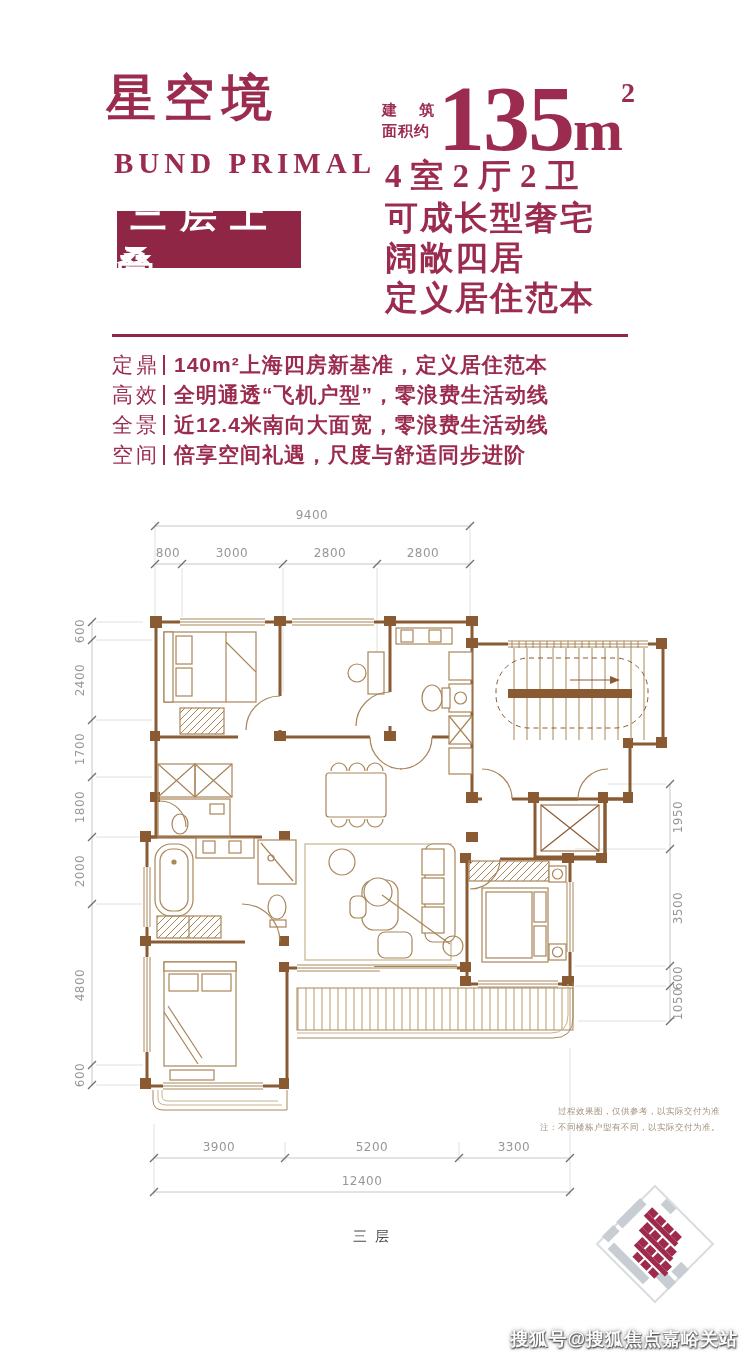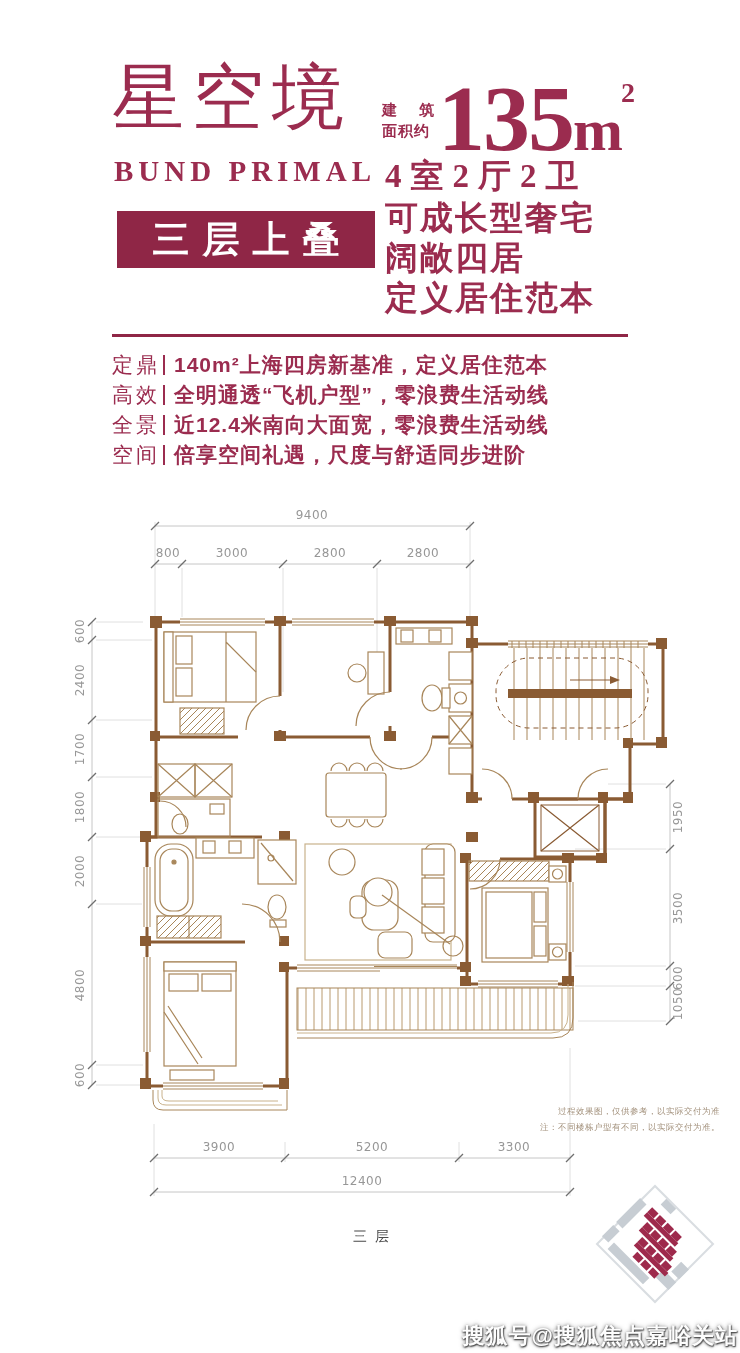--- a/index.html
+++ b/index.html
@@ -2,26 +2,26 @@
 <html><head>
 <meta charset="utf-8">
 <style>
   :root{
     --red:#9b2c4f; --redDark:#8f2646; --wall:#8a5b33; --line:#a8865a;
     --dim:#979797; --dimline:#c6c6c6;
   }
   html,body{margin:0;padding:0;background:#e8e8e8;}
   .page{position:relative;width:740px;height:1353px;background:#ffffff;overflow:hidden;
         font-family:"Liberation Sans", sans-serif;}
-  .title-cn{position:absolute;left:112px;top:58px;color:var(--red);
-        font-family:"Liberation Serif", serif;font-weight:400;font-size:72px;
+  .title-cn{position:absolute;left:106px;top:58px;color:var(--red);
+        font-family:"Liberation Serif", serif;font-weight:700;font-size:50px;
         letter-spacing:8px;line-height:80px;}
   .title-en{position:absolute;left:114px;top:147px;color:var(--red);
-        font-family:"Liberation Serif", serif;font-weight:600;font-size:29px;letter-spacing:5px;margin-top:8px;}
-  .badge{position:absolute;left:117px;top:211px;width:258px;height:57px;background:var(--redDark);
+        font-family:"Liberation Serif", serif;font-weight:600;font-size:29px;letter-spacing:5px;}
+  .badge{position:absolute;left:117px;top:211px;width:184px;height:57px;background:var(--redDark);
         color:#fff;font-family:"Liberation Serif", serif;font-weight:700;font-size:37px;
         letter-spacing:13px;display:flex;align-items:center;justify-content:center;
         text-indent:13px;}
   .area-label{position:absolute;left:382px;top:99px;color:var(--red);font-weight:700;
         font-size:15px;line-height:21px;letter-spacing:1px;}
   .area-label .l1{letter-spacing:9px;}
   .area-value{position:absolute;left:438px;top:44px;color:var(--red);
         font-family:"Liberation Serif", serif;font-weight:700;font-size:94px;line-height:98px;
         letter-spacing:-2px;white-space:nowrap;}
   .area-value .unit{font-size:60px;}
@@ -36,21 +36,21 @@
   .f-row{display:flex;align-items:center;height:30px;color:var(--red);}
   .f-label{font-weight:400;font-size:21px;letter-spacing:3px;width:50px;}
   .f-sep{width:2px;height:20px;background:var(--red);margin:0 9px 0 1px;}
   .f-text{font-weight:700;font-size:21px;letter-spacing:1px;white-space:nowrap;}
   .plan{position:absolute;left:30px;top:492px;}
   .dim{font:12px "DejaVu Sans", sans-serif;fill:var(--dim);letter-spacing:.5px;}
   .fine{font:8.5px "DejaVu Sans", sans-serif;fill:#a3917c;letter-spacing:.5px;}
   .floor-label{position:absolute;left:320px;top:1228px;width:110px;text-align:center;
         color:#4a4a4a;font-size:14px;letter-spacing:8px;}
   .logo{position:absolute;left:595px;top:1180px;}
-  .watermark{position:absolute;right:2px;bottom:2px;font-size:22px;font-weight:700;color:#fdfdfd;
+  .watermark{position:absolute;right:2px;bottom:2px;font-size:18px;font-weight:700;color:#fdfdfd;
         letter-spacing:1px;
         text-shadow:0 1px 2px rgba(70,70,70,.95),0 0 4px rgba(110,110,110,.8),1px 1px 1px rgba(60,60,60,.7);}
 </style>
 </head>
 <body>
 
 <div class="page">
 
   <div class="title-cn">星空境</div>
   <div class="title-en">BUND PRIMAL</div>

